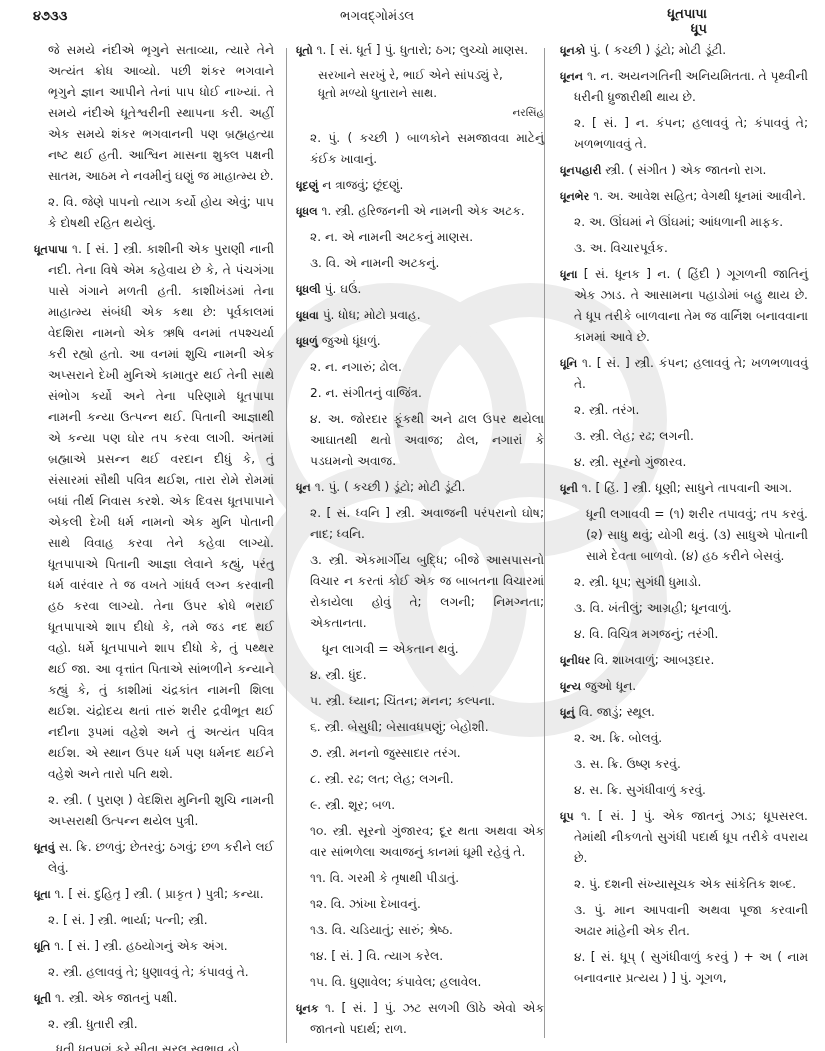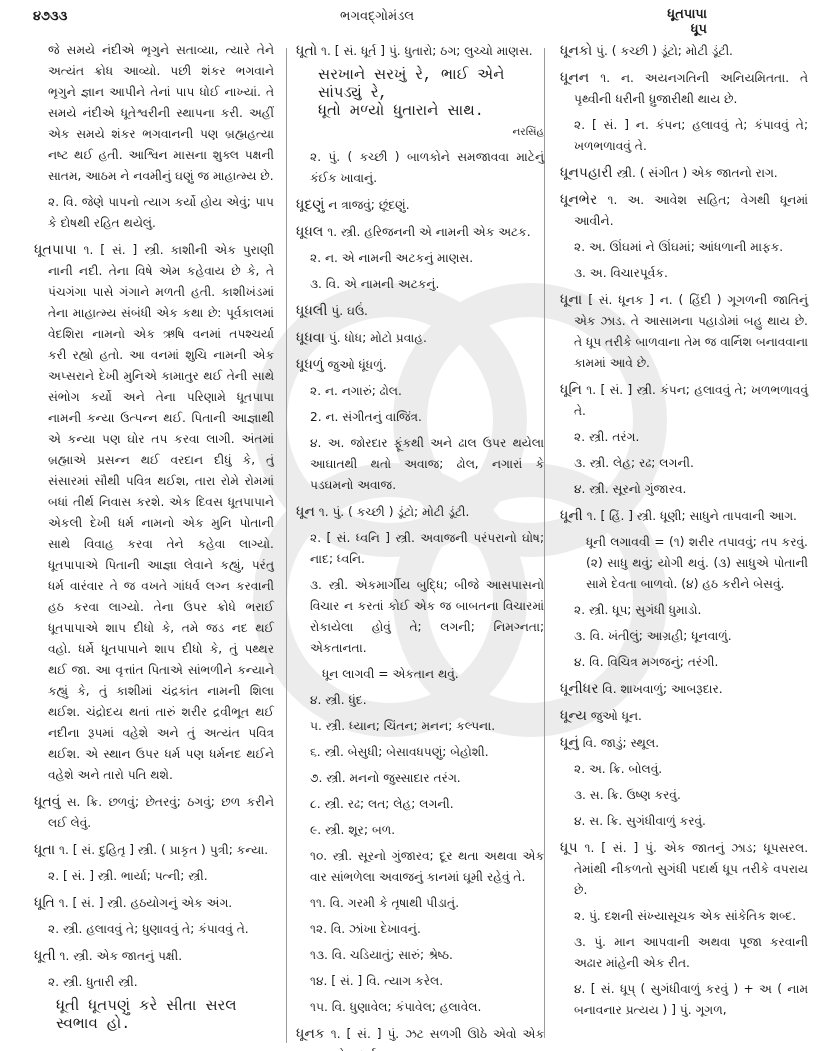--- a/index.html
+++ b/index.html
@@ -12,25 +12,25 @@
   .guide-words { position:absolute; right:22px; top:6px; text-align:right; font-size:13px; font-weight:bold; line-height:15px; }
   .col { position:absolute; top:40px; font-size:12.2px; line-height:21px; }
   .col1 { left:34px; width:240px; }
   .col2 { left:296px; width:248px; }
   .col3 { left:560px; width:248px; }
   .rule { position:absolute; top:48px; width:1px; background:#9a9a9a; }
   .rule1 { left:286px; height:995px; }
   .rule2 { left:544px; height:990px; }
   .entry { margin:0 0 5px 0; }
   .line { display:block; text-align:justify; }
-  .head { font-weight:normal; font-size:14px; }
+  .head { font-weight:bold; font-size:11px; }
   .indent { padding-left:14px; }
   .hang { padding-left:14px; }
   .hang .first { margin-left:-14px; }
-  .quote { padding-left:22px; font-size:15px; line-height:18px;font-family:Liberation Mono, monospace; }
+  .quote { padding-left:22px; font-size:12px; line-height:18px; }
   .attr { text-align:right; font-size:10.5px; }
   .sense { display:block; padding-left:14px; text-align:justify; }
 </style>
 </head>
 <body>
 
 <svg class="watermark" viewBox="0 0 420 560">
   <g fill="none" stroke="#ececec" stroke-width="34">
     <circle cx="140" cy="190" r="120"></circle>
     <circle cx="280" cy="190" r="120"></circle>
@@ -54,20 +54,23 @@
 <div class="col col1">
     <div class="entry">
       <span class="line indent">જે સમયે નંદીએ ભૃગુને સતાવ્યા, ત્યારે તેને અત્યંત ક્રોધ આવ્યો. પછી શંકર ભગવાને ભૃગુને જ્ઞાન આપીને તેનાં પાપ ધોઈ નાખ્યાં. તે સમયે નંદીએ ધૂતેશ્વરીની સ્થાપના કરી. અહીં એક સમયે શંકર ભગવાનની પણ બ્રહ્મહત્યા નષ્ટ થઈ હતી. આશ્વિન માસના શુક્લ પક્ષની સાતમ, આઠમ ને નવમીનું ઘણું જ માહાત્મ્ય છે.</span>
     </div>
     <div class="entry">
       <span class="sense">૨. વિ. જેણે પાપનો ત્યાગ કર્યો હોય એવું; પાપ કે દોષથી રહિત થયેલું.</span>
     </div>
     <div class="entry hang">
       <span class="line"><span class="first"></span><span class="head">ધૂતપાપા</span> <span>૧. [ સં. ] સ્ત્રી. કાશીની એક પુરાણી નાની નદી. તેના વિષે એમ કહેવાય છે કે, તે પંચગંગા પાસે ગંગાને મળતી હતી. કાશીખંડમાં તેના માહાત્મ્ય સંબંધી એક કથા છે: પૂર્વકાલમાં વેદશિરા નામનો એક ઋષિ વનમાં તપશ્ચર્યા કરી રહ્યો હતો. આ વનમાં શુચિ નામની એક અપ્સરાને દેખી મુનિએ કામાતુર થઈ તેની સાથે સંભોગ કર્યો અને તેના પરિણામે ધૂતપાપા નામની કન્યા ઉત્પન્ન થઈ. પિતાની આજ્ઞાથી એ કન્યા પણ ઘોર તપ કરવા લાગી. અંતમાં બ્રહ્માએ પ્રસન્ન થઈ વરદાન દીધું કે, તું સંસારમાં સૌથી પવિત્ર થઈશ, તારા રોમે રોમમાં બધાં તીર્થ નિવાસ કરશે. એક દિવસ ધૂતપાપાને એકલી દેખી ધર્મ નામનો એક મુનિ પોતાની સાથે વિવાહ કરવા તેને કહેવા લાગ્યો. ધૂતપાપાએ પિતાની આજ્ઞા લેવાને કહ્યું, પરંતુ ધર્મ વારંવાર તે જ વખતે ગાંધર્વ લગ્ન કરવાની હઠ કરવા લાગ્યો. તેના ઉપર ક્રોધે ભરાઈ ધૂતપાપાએ શાપ દીધો કે, તમે જડ નદ થઈ વહો. ધર્મે ધૂતપાપાને શાપ દીધો કે, તું પથ્થર થઈ જા. આ વૃત્તાંત પિતાએ સાંભળીને કન્યાને કહ્યું કે, તું કાશીમાં ચંદ્રકાંત નામની શિલા થઈશ. ચંદ્રોદય થતાં તારું શરીર દ્રવીભૂત થઈ નદીના રૂપમાં વહેશે અને તું અત્યંત પવિત્ર થઈશ. એ સ્થાન ઉપર ધર્મ પણ ધર્મનદ થઈને વહેશે અને તારો પતિ થશે.</span></span>
     </div>
+    <div class="entry">
+      <span class="sense">૨. સ્ત્રી. ( પુરાણ ) વેદશિરા મુનિની શુચિ નામની અપ્સરાથી ઉત્પન્ન થયેલ પુત્રી.</span>
+    </div>
     <div class="entry hang">
       <span class="line"><span class="first"></span><span class="head">ધૂતવું</span> <span>સ. ક્રિ. છળવું; છેતરવું; ઠગવું; છળ કરીને લઈ લેવું.</span></span>
     </div>
     <div class="entry hang">
       <span class="line"><span class="first"></span><span class="head">ધૂતા</span> <span>૧. [ સં. દુહિતૃ ] સ્ત્રી. ( પ્રાકૃત ) પુત્રી; કન્યા.</span></span>
     </div>
     <div class="entry">
       <span class="sense">૨. [ સં. ] સ્ત્રી. ભાર્યા; પત્ની; સ્ત્રી.</span>
     </div>
     <div class="entry hang">

